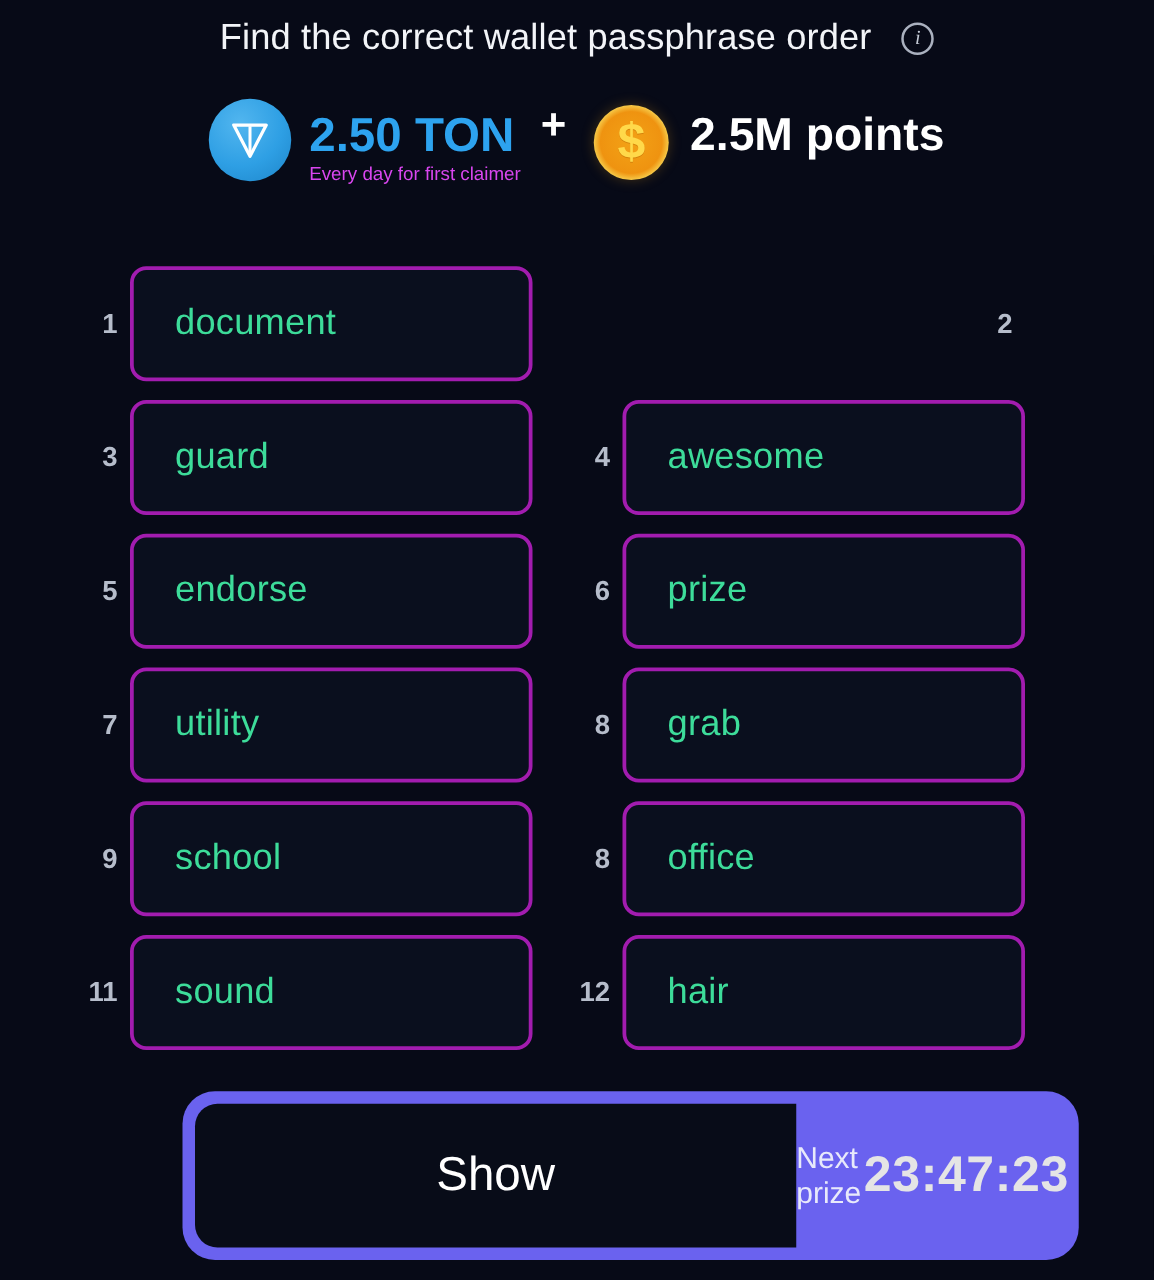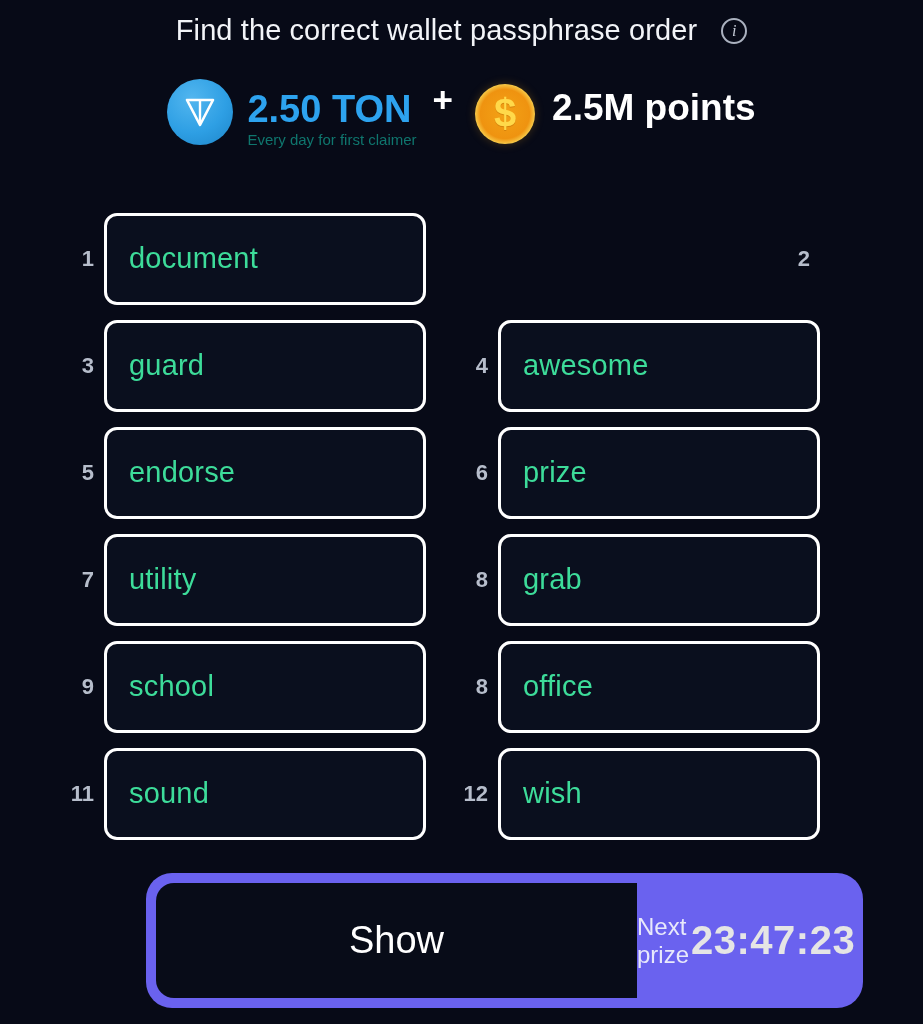--- a/index.html
+++ b/index.html
@@ -89,21 +89,21 @@
   }
   .ton-amount {
     font-size: 38px;
     font-weight: bold;
     color: #2da3ef;
     line-height: 1.05;
     white-space: nowrap;
   }
   .ton-sub {
     font-size: 15px;
-    color: #0f766e;
+    color: #d946ef;
     margin-top: 1px;
     white-space: nowrap;
   }
   .plus-sign {
     font-size: 35px;
     font-weight: bold;
     color: #ffffff;
     margin: 12px 0 0 16px;
     line-height: 1;
   }
@@ -160,26 +160,26 @@
     color: #b6bdcb;
     width: 40px;
     text-align: right;
     margin-right: 10px;
     flex: none;
   }
   .tile {
     width: 322px;
     height: 92px;
     box-sizing: border-box;
-    border: 3px solid #ffffff;
+    border: 3px solid #a21caf;
     border-radius: 13px;
     background: #0a0f1e;
     display: flex;
     align-items: center;
-    padding-left: 22px;
+    padding-left: 33px;
     flex: none;
   }
   .tile-word {
     font-size: 29px;
     color: #3ddc9a;
     letter-spacing: 0.2px;
   }
 
   
   .bottom-bar {
@@ -338,21 +338,21 @@
     <div class="grid-row">
       <div class="cell cell-left">
         <span class="idx">11</span>
         <div class="tile">
           <span class="tile-word">sound</span>
         </div>
       </div>
       <div class="cell cell-right">
         <span class="idx">12</span>
         <div class="tile">
-          <span class="tile-word">wish</span>
+          <span class="tile-word">hair</span>
         </div>
       </div>
     </div>
 
   </div>
 
   <div class="bottom-bar">
     <div class="show-panel">
       <span class="show-label">Show</span>
     </div>

